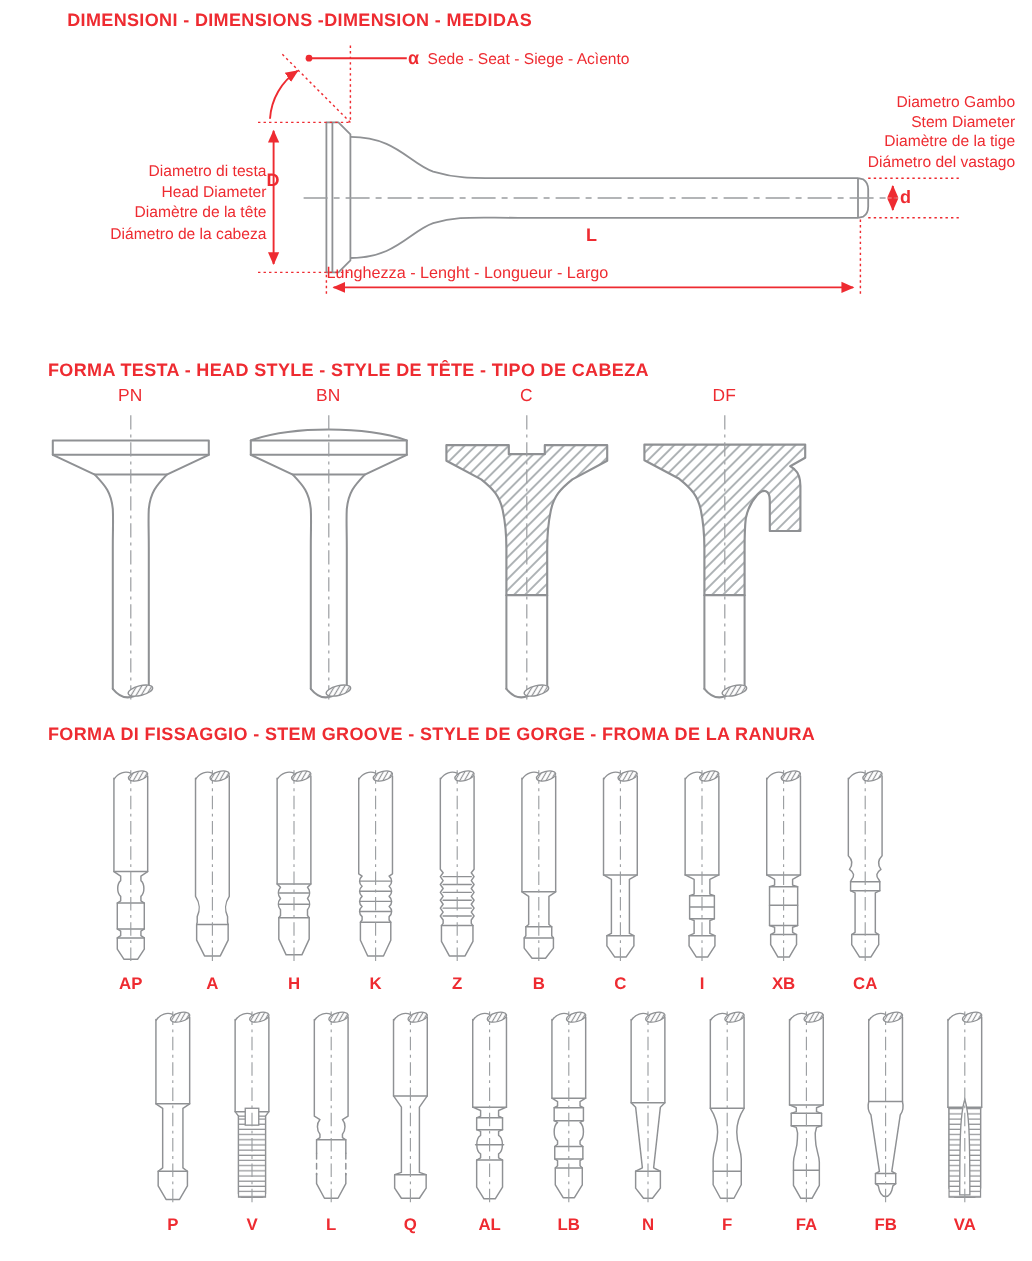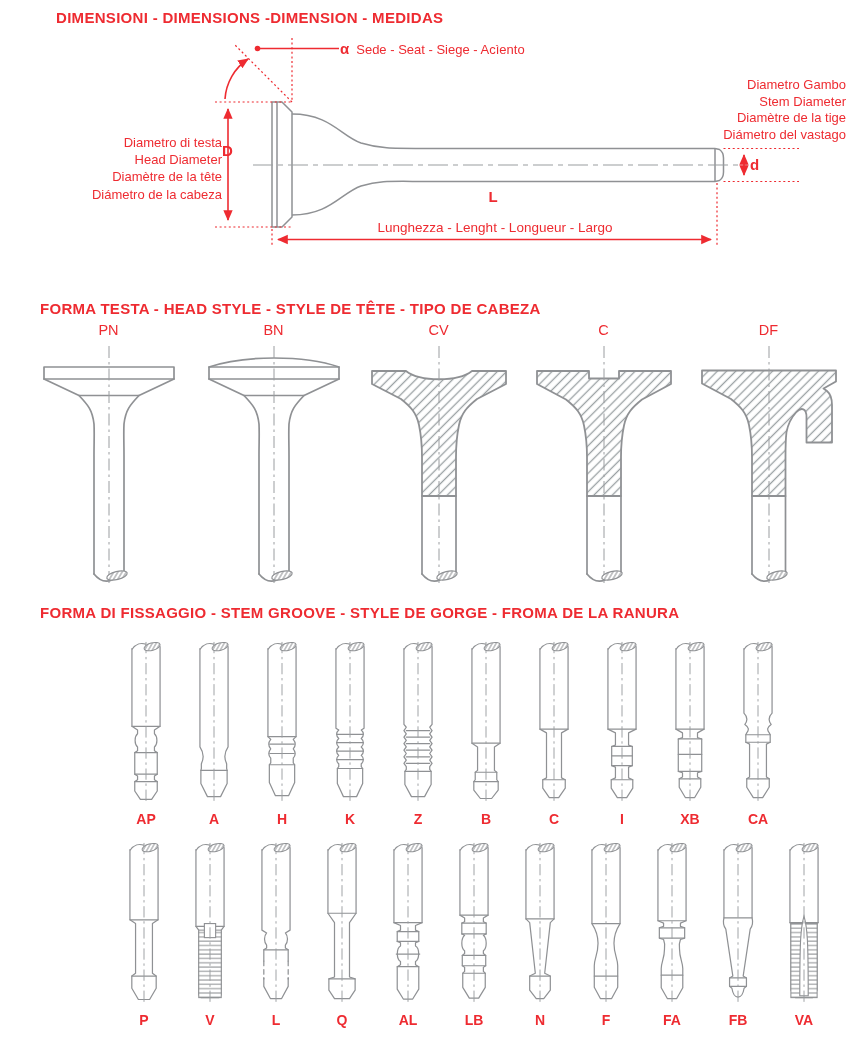--- a/index.html
+++ b/index.html
@@ -15,21 +15,21 @@
   .ann{position:absolute;color:var(--accent);font-size:13px;line-height:17px;white-space:nowrap;}
   .ann.right{text-align:right;}
   .dimletter{position:absolute;color:var(--accent);font-size:15px;font-weight:bold;}
   #alpha-line{left:340px;top:5px;}
   #alpha-line b{font-size:15px;margin-right:7px;}
   #stem-dia{right:14px;top:42px;line-height:16.5px;}
   #head-dia{left:38px;top:99px;width:184px;line-height:17.2px;}
   #lbl-D{left:222px;top:107px;}
   #lbl-d{left:750px;top:121px;}
   #lbl-L{left:463px;top:153px;width:60px;text-align:center;}
-  #lunghezza{left:272px;top:184px;width:446px;text-align:center;font-size:13.5px;}
+  #lunghezza{left:272px;top:184px;width:446px;font-size:13.5px;}
 
   
   .ln{fill:none;stroke:var(--line);stroke-width:1.3;stroke-linejoin:round;stroke-linecap:round;}
   .vln{fill:none;stroke:var(--line);stroke-width:1.5;stroke-linejoin:round;}
   .hsvg .ln{stroke-width:1.7;}
   .hat{fill:url(#hx);stroke:var(--line);stroke-width:1.8;stroke-linejoin:round;}
   .dsh{stroke-dasharray:5 4;}
   .thr{fill:url(#thr);stroke:var(--line);stroke-width:1.1;}
   .wht{fill:#fff;stroke:var(--line);stroke-width:1.2;}
   .ogv{fill:#fff;stroke:var(--line);stroke-width:1.2;}
@@ -39,21 +39,21 @@
   .rln{stroke:var(--accent);stroke-width:1.6;fill:none;}
   .rdot{stroke:var(--accent);stroke-width:1.2;fill:none;stroke-dasharray:2 2.6;}
 
   
   #heads{position:absolute;left:0;top:322px;width:860px;display:flex;padding-left:26px;}
   .hfig{width:165px;display:flex;flex-direction:column;align-items:center;}
   .hlabel{color:var(--accent);font-size:14.5px;font-weight:normal;height:18px;margin-bottom:4px;}
   .hsvg{width:150px;height:245px;}
 
   
-  #row1{position:absolute;left:0;top:640px;width:860px;display:flex;padding-left:112px;}
+  #row1{position:absolute;left:0;top:640px;width:860px;display:flex;padding-left:75px;}
   #row2{position:absolute;left:0;top:841px;width:860px;display:flex;padding-left:111px;}
   #row1 .sfig{width:68px;} #row2 .sfig{width:66px;}
   .sfig{display:flex;flex-direction:column;align-items:center;}
   .ssvg{width:60px;height:167px;}
   .slabel{color:var(--accent);font-size:14px;font-weight:bold;margin-top:4px;height:17px;}
 </style>
 </head>
 <body>
 
 <svg width="0" height="0" style="position:absolute" aria-hidden="true">
@@ -150,31 +150,20 @@
         <path class="ln" d="M10,23 L140,23 L140,35 L10,35 Z"></path>
         <path class="ln" d="M10,35 L45,51.5 L105,51.5 L140,35"></path>
         <path class="ln" d="M45,51.5 C54,61 58.5,66 60,80 C60.5,90 60,97 60,112 L60,230"></path>
         <path class="ln" d="M105,51.5 C96,61 91.5,66 90,80 C89.5,90 90,97 90,112 L90,230"></path>
         <path class="ln" d="M60,230 Q68,240 78,236"></path>
       <path class="cl" d="M75,2 L75,243"></path>
       <ellipse class="sell" cx="83" cy="231.5" rx="10.5" ry="4" transform="rotate(-14 83 231.5)"></ellipse>
     </svg>
   </div>
     <div class="hfig">
-    <div class="hlabel">CV</div>
-    <svg class="hsvg" viewBox="0 0 150 245">
-      <path class="hat" d="M8,27 L42,27 C56,38 94,38 108,27 L142,27 L142,40 L113,55 C103,63 97.5,69 95,81 C92.5,93 92,99 92,113 L92,152 L58,152 L58,113 C58,99 57.5,93 55,81 C52.5,69 47,63 37,55 L8,40 Z"></path>
-      <path class="ln" d="M58,152 L58,230"></path>
-        <path class="ln" d="M92,152 L92,230"></path>
-        <path class="ln" d="M58,230 Q66,240 76,236"></path>
-      <path class="cl" d="M75,2 L75,243"></path>
-      <ellipse class="sell" cx="83" cy="231.5" rx="10.5" ry="4" transform="rotate(-14 83 231.5)"></ellipse>
-    </svg>
-  </div>
-    <div class="hfig">
     <div class="hlabel">C</div>
     <svg class="hsvg" viewBox="0 0 150 245">
       <path class="hat" d="M8,27 L60,27 L60,34.5 L90,34.5 L90,27 L142,27 L142,40 L113,55.5 C103,63.5 97.5,69.5 95,81.5 C92.5,93.5 92,99.5 92,113 L92,152 L58,152 L58,113 C58,99.5 57.5,93.5 55,81.5 C52.5,69.5 47,63.5 37,55.5 L8,40 Z"></path>
       <path class="ln" d="M58,152 L58,230"></path>
         <path class="ln" d="M92,152 L92,230"></path>
         <path class="ln" d="M58,230 Q66,240 76,236"></path>
       <path class="cl" d="M75,2 L75,243"></path>
       <ellipse class="sell" cx="83" cy="231.5" rx="10.5" ry="4" transform="rotate(-14 83 231.5)"></ellipse>
     </svg>
   </div>

